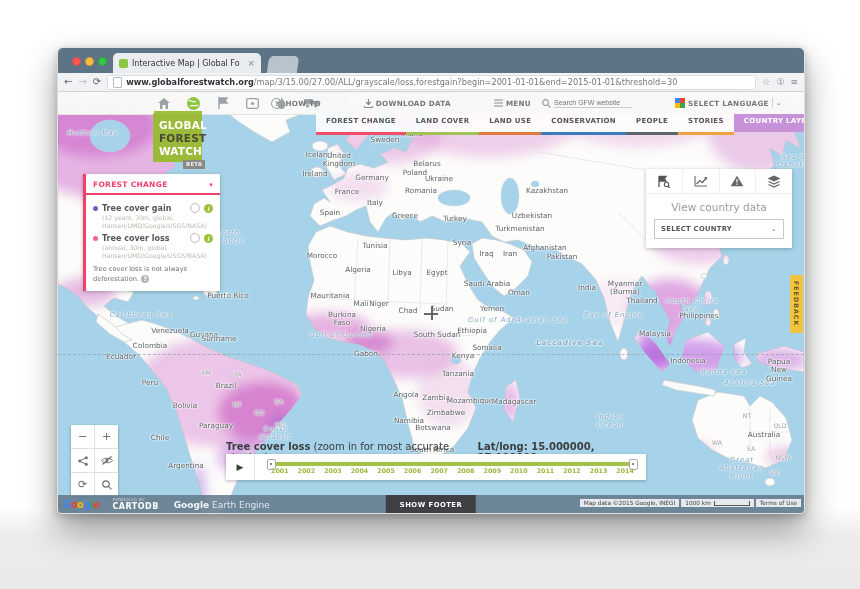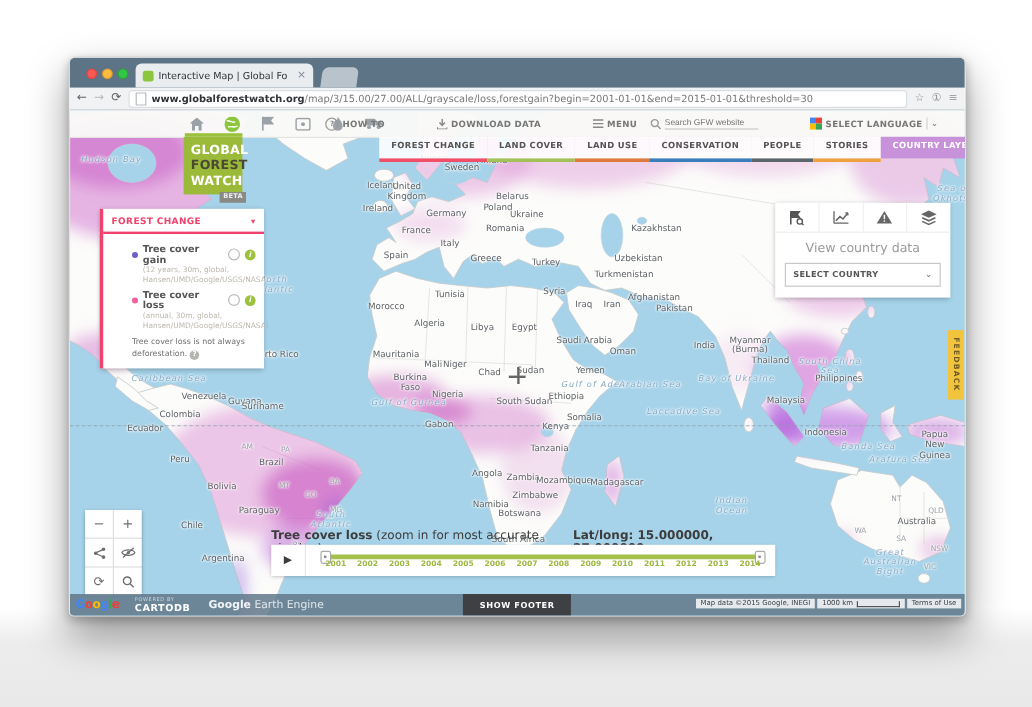--- a/index.html
+++ b/index.html
@@ -63,21 +63,21 @@
   .beta{position:absolute;left:30px;top:46px;background:#8a8a85;color:#eee;font-size:5.5px;padding:1px 3px;font-weight:bold;}
   
   .gfwtabs{position:absolute;left:258px;top:22px;height:18px;display:flex;}
   .gfw-tab{height:15px;padding:3px 10px 0 10px;font-size:7px;font-weight:bold;color:#555;
     background:rgba(255,255,255,.88);letter-spacing:.3px;white-space:nowrap;}
   
   .legend{position:absolute;left:25px;top:82px;width:134px;background:#fff;border-left:3px solid #f0426c;
     box-shadow:0 1px 4px rgba(0,0,0,.25);font-size:7px;color:#777;}
   .leghead{display:flex;justify-content:space-between;align-items:center;padding:6px 7px 4px 7px;
     border-bottom:2px solid #f0426c;color:#f0426c;font-weight:bold;font-size:7.5px;letter-spacing:.3px;}
-  .legbody{padding:5px 7px 7px 24px;}
+  .legbody{padding:5px 7px 7px 7px;}
   .legitem{position:relative;display:flex;align-items:center;gap:4px;margin-top:3px;}
   .dot{width:5px;height:5px;border-radius:50%;flex:none;}
   .legname{font-size:8px;font-weight:bold;color:#555;flex:1;}
   .icx{width:8px;height:8px;border:1px solid #bbb;border-radius:50%;color:#aaa;font-size:6px;line-height:8px;text-align:center;flex:none;}
   .ici{width:9px;height:9px;background:#9cc13c;border-radius:50%;color:#fff;font-size:6px;line-height:9px;text-align:center;font-weight:bold;font-style:italic;flex:none;}
   .legsub{color:#bdb8ae;font-size:6.2px;line-height:1.3;margin:1px 0 2px 9px;}
   .legnote{margin-top:5px;font-size:6.6px;color:#6f6f6f;line-height:1.45;}
   .canopy{background:#9cc13c;color:#fff;border-radius:6px;padding:0 4px;font-weight:bold;font-size:6.4px;}
   .qgray{display:inline-block;width:8px;height:8px;border-radius:50%;background:#b5b5b0;color:#fff;font-size:6px;line-height:8px;text-align:center;font-weight:bold;}
   
@@ -333,22 +333,22 @@
       <div id="map-labels">
           <span class="mlabel water" style="left: 35px; top: 42px;">Hudson Bay</span>
           <span class="mlabel water" style="left: 170px; top: 146px;">North
 Atlantic</span>
           <span class="mlabel water" style="left: 83px; top: 224px;">Caribbean Sea</span>
           <span class="mlabel water" style="left: 218px; top: 342px;">South
 Atlantic</span>
           <span class="mlabel water" style="left: 283px; top: 244px;">Gulf of Guinea</span>
           <span class="mlabel water" style="left: 437px; top: 229px;">Gulf of Aden</span>
           <span class="mlabel water" style="left: 484px; top: 229px;">Arabian Sea</span>
-          <span class="mlabel water" style="left: 512px; top: 252px;">Laccadive Sea</span>
-          <span class="mlabel water" style="left: 556px; top: 224px;">Bay of Ukraine</span>
+          <span class="mlabel water" style="left: 512px; top: 252px; font-weight: bold;">Laccadive Sea</span>
+          <span class="mlabel water" style="left: 556px; top: 224px;">Bay of Engine</span>
           <span class="mlabel water" style="left: 634px; top: 214px;">South China
 Sea</span>
           <span class="mlabel water" style="left: 666px; top: 281px;">Banda Sea</span>
           <span class="mlabel water" style="left: 692px; top: 292px;">Arafura Sea</span>
           <span class="mlabel water" style="left: 552px; top: 330px;">Indian
 Ocean</span>
           <span class="mlabel water" style="left: 684px; top: 377px;">Great
 Australian
 Bight</span>
           <span class="mlabel water" style="left: 737px; top: 70px;">Sea of

